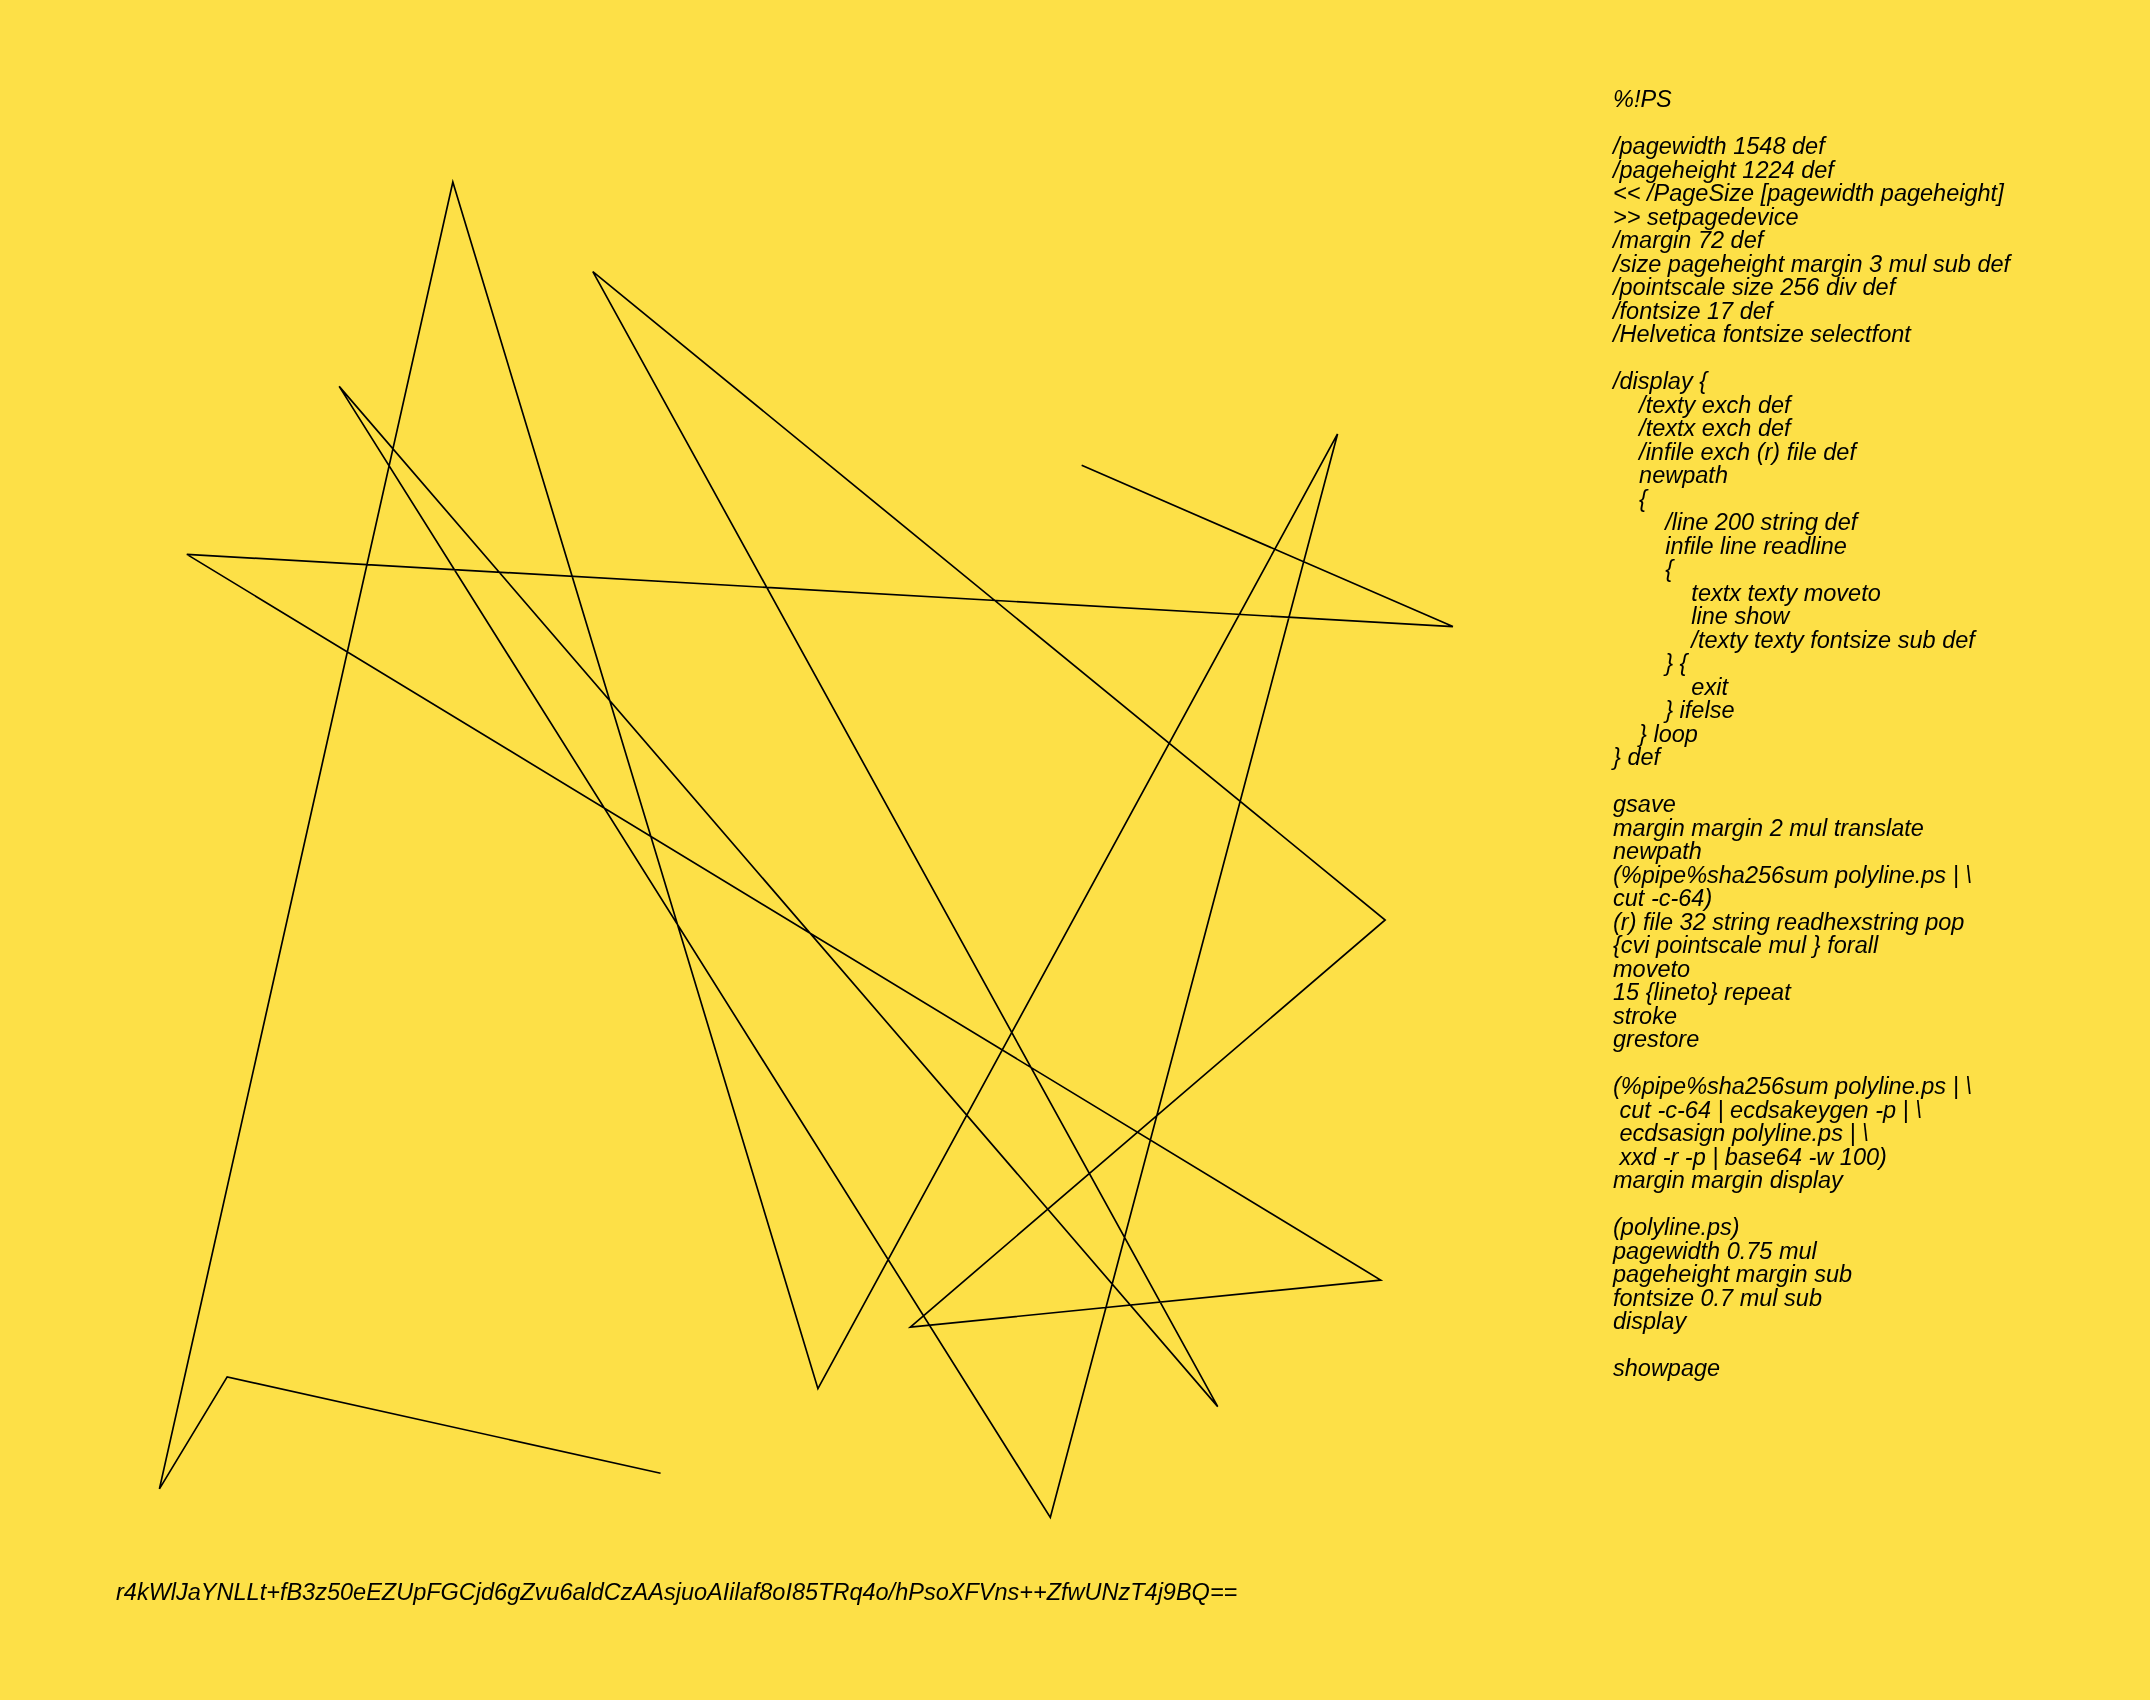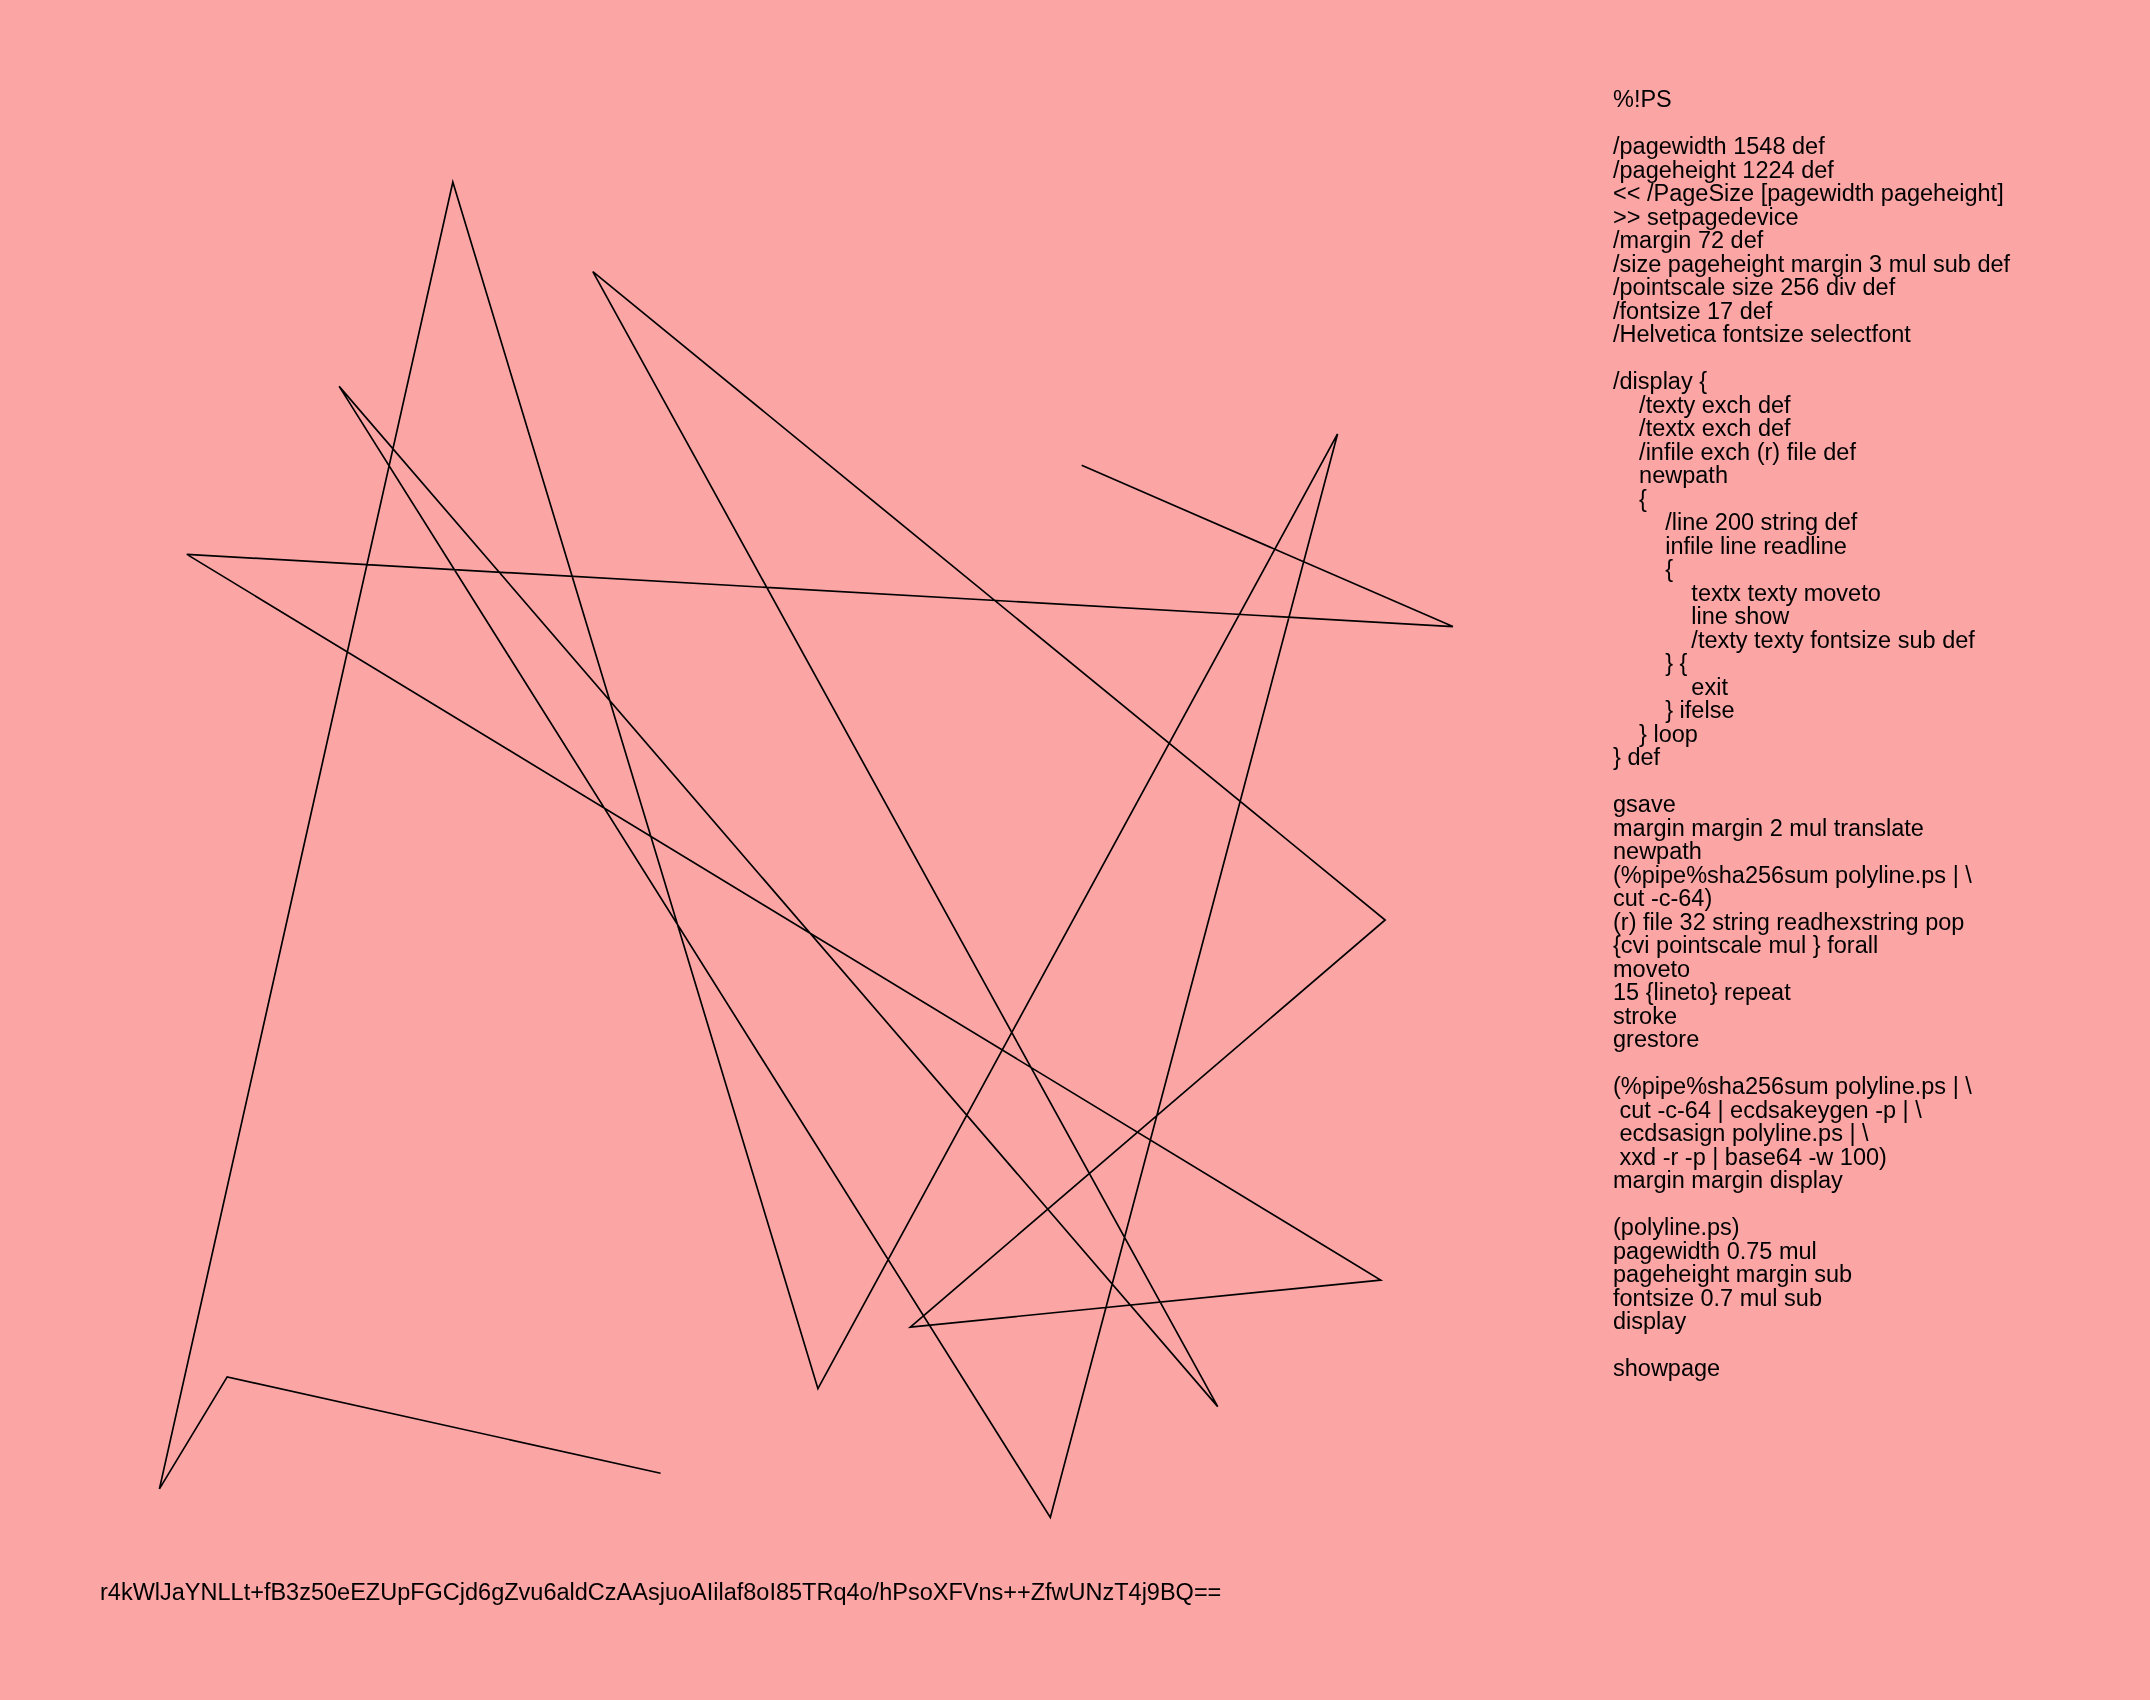--- a/index.html
+++ b/index.html
@@ -11,21 +11,22 @@
     position: relative;
     width: 2151px;
     height: 1700px;
     overflow: hidden;
     font-family: "Liberation Sans", "DejaVu Sans", sans-serif;
     color: #000000;
   }
   .page {
     position: absolute;
     inset: 0;
-    background: #fca5a5;
+    background: #fde047;
+    font-style: italic;
   }
   svg.drawing {
     position: absolute;
     left: 0;
     top: 0;
     width: 2151px;
     height: 1700px;
   }
   pre.code {
     position: absolute;
@@ -34,21 +35,21 @@
     margin: 0;
     font-family: "Liberation Sans", "DejaVu Sans", sans-serif;
     font-size: 23.5px;
     line-height: 23.5px;
     white-space: pre;
     letter-spacing: 0;
     color: #000000;
   }
   .signature {
     position: absolute;
-    left: 100px;
+    left: 116px;
     top: 1581px;
     font-size: 23.5px;
     line-height: 23.5px;
     white-space: pre;
     color: #000000;
   }
 </style>
 </head>
 <body style="background: rgb(255, 255, 255); color: rgb(0, 0, 0);">
 

